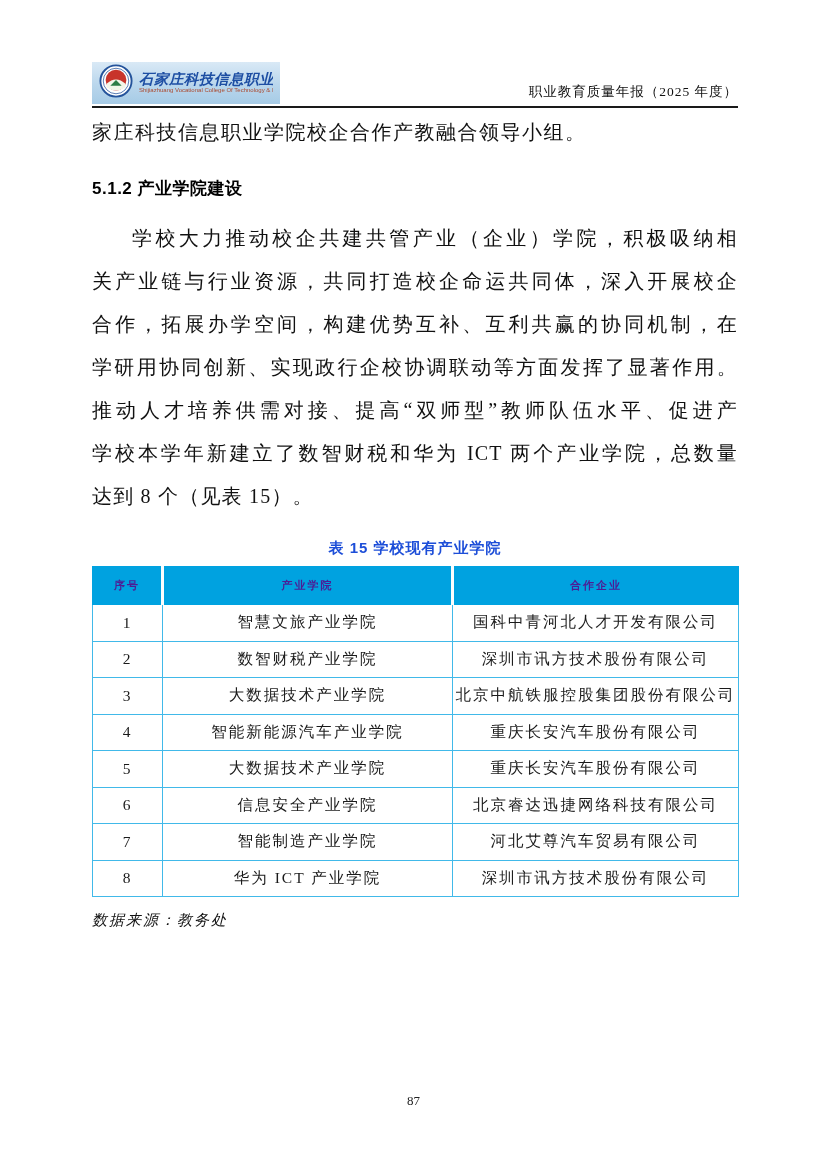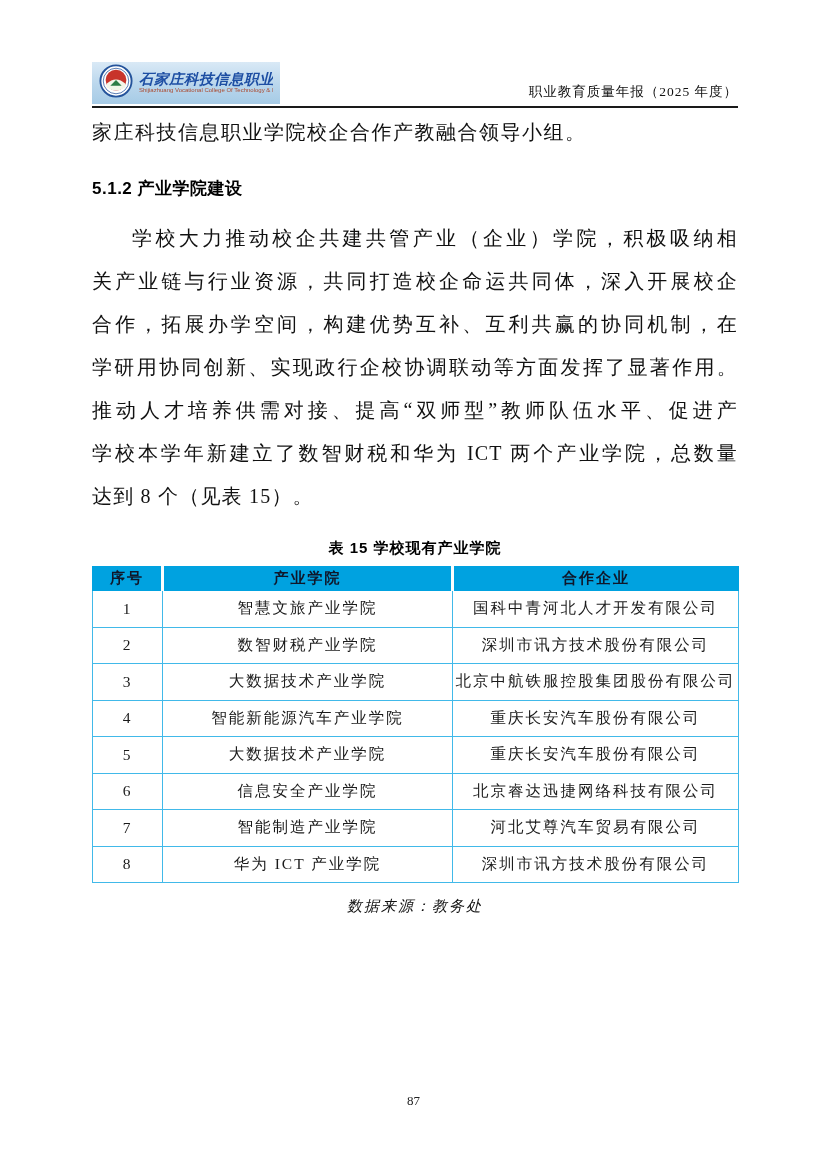--- a/index.html
+++ b/index.html
@@ -63,45 +63,45 @@
     text-align:justify; text-align-last:justify;
     white-space:nowrap; overflow:hidden;
   }
   .para-line:first-child{ text-indent:2em; }
   .para-line:last-child{ text-align-last:left; white-space:normal; }
 
   
   .table-caption{
     margin-top:21px; text-align:center;
     font-family:"Liberation Sans", sans-serif;
-    font-weight:bold; font-size:15px; letter-spacing:1px; color:#000000;
+    font-weight:bold; font-size:15px; letter-spacing:1px; color:#1d4ed8;
   }
   table{
     margin-top:8px; width:100%;
     border-collapse:collapse; table-layout:fixed;
   }
   col.c1{ width:70px; } col.c2{ width:290px; } col.c3{ width:286px; }
   thead th{
     background:var(--accent,#00a2e0);
-    color:#0f172a;
-    font-family:"Liberation Sans", sans-serif;
-    font-weight:bold; font-size:15px; letter-spacing:2px;
-    height:24px; text-align:center; vertical-align:middle;
+    color:#4c1d95;
+    font-family:"Liberation Sans", sans-serif;
+    font-weight:bold; font-size:11px; letter-spacing:2px;
+    height:38px; text-align:center; vertical-align:middle;
     border:1.5px solid var(--accent,#00a2e0);
   }
   thead th:not(:first-child){ border-left:3px solid #fdfdfd; }
   tbody td{
     height:36.5px; text-align:center; vertical-align:middle;
     font-size:15.5px; letter-spacing:2px; color:#1a1a1a;
     border:1.5px solid var(--border,#41b9e9);
     background:#fff;
     overflow:hidden; white-space:nowrap;
   }
   .source-note{
-    margin-top:14px; text-align:center;
+    margin-top:14px; 
     font-style:italic; font-size:15px; letter-spacing:2px; color:#111;
   }
 
   
   .footer{
     position:absolute; left:0; right:0; bottom:60px;
     text-align:center; font-size:13px; color:#222;
   }
 </style>
 </head>

